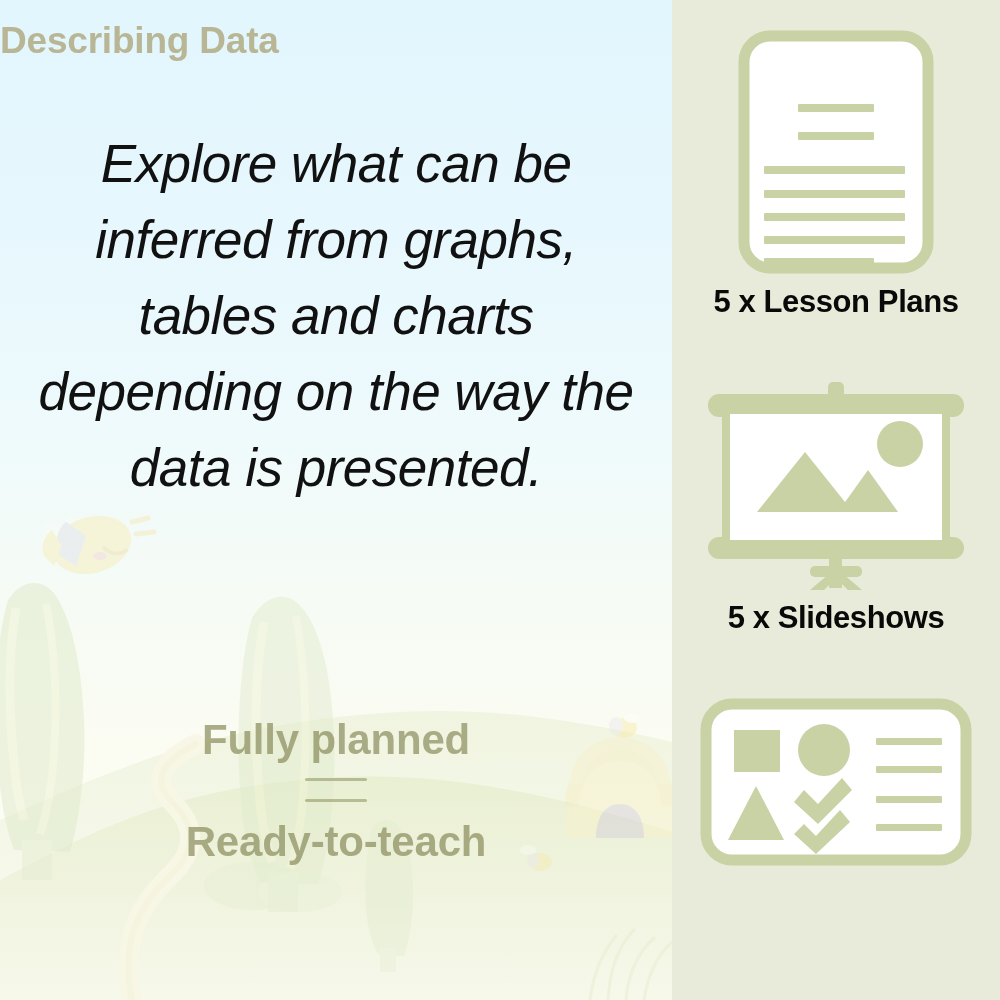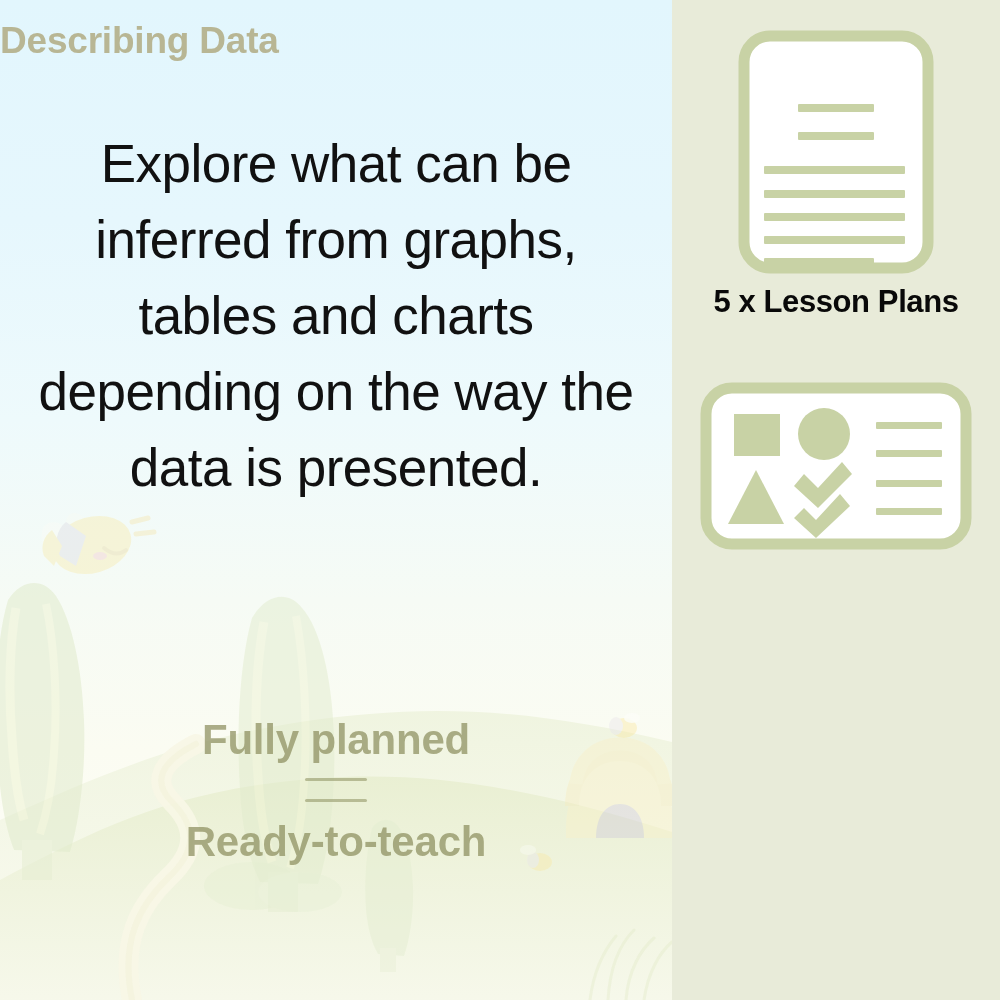--- a/index.html
+++ b/index.html
@@ -58,20 +58,21 @@
   .main-copy {
     position: absolute;
     top: 126px;
     left: 30px;
     width: 612px;
     text-align: center;
     font-size: 53px;
     line-height: 76px;
     color: #111111;
     letter-spacing: -0.5px;
+    font-style: italic;
   }
 
   .taglines {
     position: absolute;
     top: 718px;
     left: 0;
     width: 672px;
     text-align: center;
   }
   .tagline {
@@ -240,20 +241,49 @@
             <rect x="26" y="160" width="141" height="8" rx="1"></rect>
             <rect x="26" y="183" width="141" height="8" rx="1"></rect>
             <rect x="26" y="206" width="141" height="8" rx="1"></rect>
             <rect x="26" y="228" width="110" height="8" rx="1"></rect>
           </g>
         </svg>
       </div>
       <div class="product-label">5 x Lesson Plans</div>
     </div>
 
+    <div class="product-block block-2">
+      <div class="icon-wrap">
+        <svg width="272" height="208" viewBox="0 0 272 208">
+          <g fill="#c8d2a5">
+
+            <rect x="128" y="0" width="16" height="18" rx="5"></rect>
+
+            <rect x="8" y="12" width="256" height="23" rx="11"></rect>
+
+            <rect x="22" y="30" width="12" height="132"></rect>
+            <rect x="238" y="30" width="12" height="132"></rect>
+
+            <rect x="8" y="155" width="256" height="22" rx="11"></rect>
+
+            <rect x="129" y="172" width="13" height="34"></rect>
+            <rect x="110" y="184" width="52" height="11" rx="5"></rect>
+            <path d="M136,186 L110,208 L124,208 L136,196 L148,208 L162,208 Z"></path>
+          </g>
+
+          <rect x="30" y="32" width="212" height="126" fill="#ffffff"></rect>
+          <g fill="#c8d2a5">
+            <circle cx="200" cy="62" r="23"></circle>
+            <path d="M57,130 L105,70 L153,130 Z"></path>
+            <path d="M138,130 L168,88 L198,130 Z"></path>
+          </g>
+        </svg>
+      </div>
+      <div class="product-label">5 x Slideshows</div>
+    </div>
 
     <div class="product-block block-3">
       <div class="icon-wrap">
         <svg width="272" height="168" viewBox="0 0 272 168">
           <rect x="6" y="6" width="260" height="156" rx="26" ry="26" fill="#ffffff" stroke="#c8d2a5" stroke-width="11"></rect>
           <g fill="#c8d2a5">
 
             <rect x="34" y="32" width="46" height="42"></rect>
 
             <path d="M56,88 L84,142 L28,142 Z"></path>

